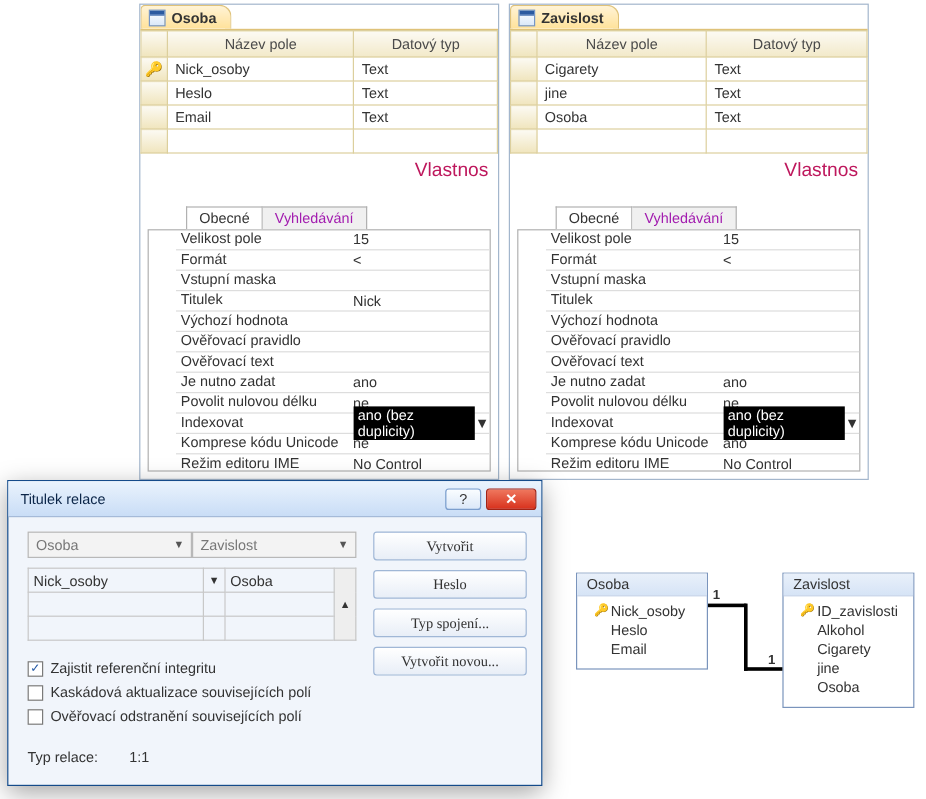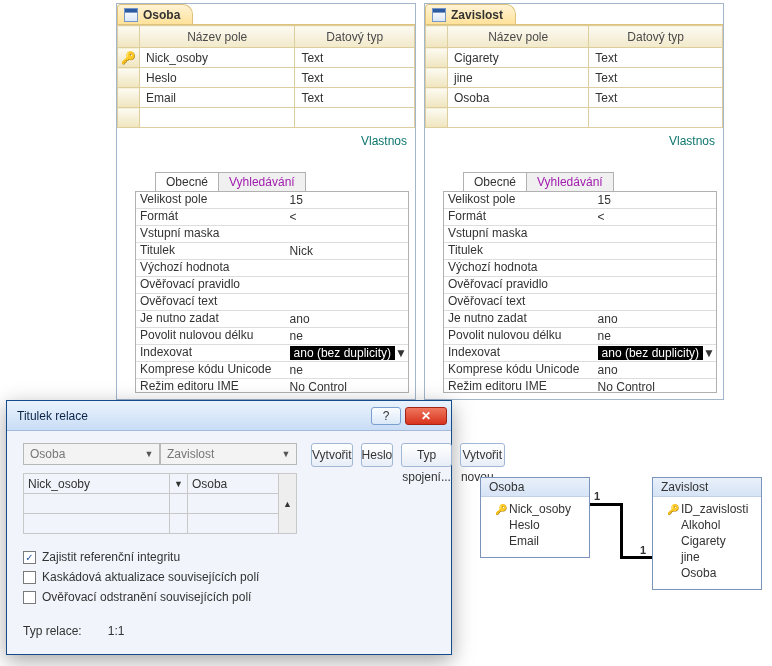--- a/index.html
+++ b/index.html
@@ -68,43 +68,44 @@
   }
   .fields td.sel, .fields th.sel {
     width: 22px;
     background: linear-gradient(#fcfaf3,#f0e5bd);
     padding: 0;
   }
   .key { text-align:center; color:#b78e14; }
   .rowsel { border:2px solid #e7a13b; }
   .props-label {
     text-align: right;
-    color: #0f766e;
+    color: #be185d;
     padding: 6px 8px 0 0;
-    font-size: 12px;
+    font-size: 16px;
     height: 24px;
   }
   .prop-tabs {
     display:flex;
     margin: 20px 6px 0 6px;
     gap:0;
     padding-left:32px;
   }
   .prop-tab {
     border: 1px solid #b1b1b1;
     border-bottom:none;
     padding: 2px 10px;
     background:#fff;
     font-size: 12px;
   }
   .prop-tab + .prop-tab { border-left:none; }
   .prop-tab.inactive { background:#f0f0f0; color:#a21caf; }
   .prop-grid-wrap {
-    margin: 0 6px 6px 18px;
+    margin: 0 6px 6px 6px;
     border: 1px solid #b1b1b1;
+    padding-left: 23px;
   }
   .prop-grid {
     max-height: 200px;
     overflow-y: scroll;
   }
   .prop-row {
     display:flex;
     border-bottom: 1px solid #ddd;
     height: 17px;
     font-size: 12px;
@@ -138,21 +139,21 @@
     border-radius: 3px; display:flex; align-items:center; justify-content:center;
     font-size: 12px;
   }
   .dlg-btn.close {
     background: linear-gradient(#ef775e,#d8321d);
     color:#fff; border-color:#a42315; font-weight:bold; width:42px;
   }
   .dlg-body { padding: 12px 12px 16px 16px; }
   .dlg-cols { display:flex; gap:14px; }
   .dlg-left { flex:1; }
-  .dlg-right { width: 128px; display:flex; flex-direction:row; gap:8px; }
+  .dlg-right { width: 128px; display:flex; flex-direction:column; gap:8px;font-family:Liberation Serif, serif; }
   .w-btn {
     height: 24px;
     border: 1px solid #a0b7d6;
     background: linear-gradient(#fff,#e8eef7);
     border-radius: 3px;
     text-align:center;
     line-height:22px;
     font-size: 12px;
   }
   .lbl-row { display:flex; gap:20px; margin-bottom:4px; font-size:12px; color:#333; }

